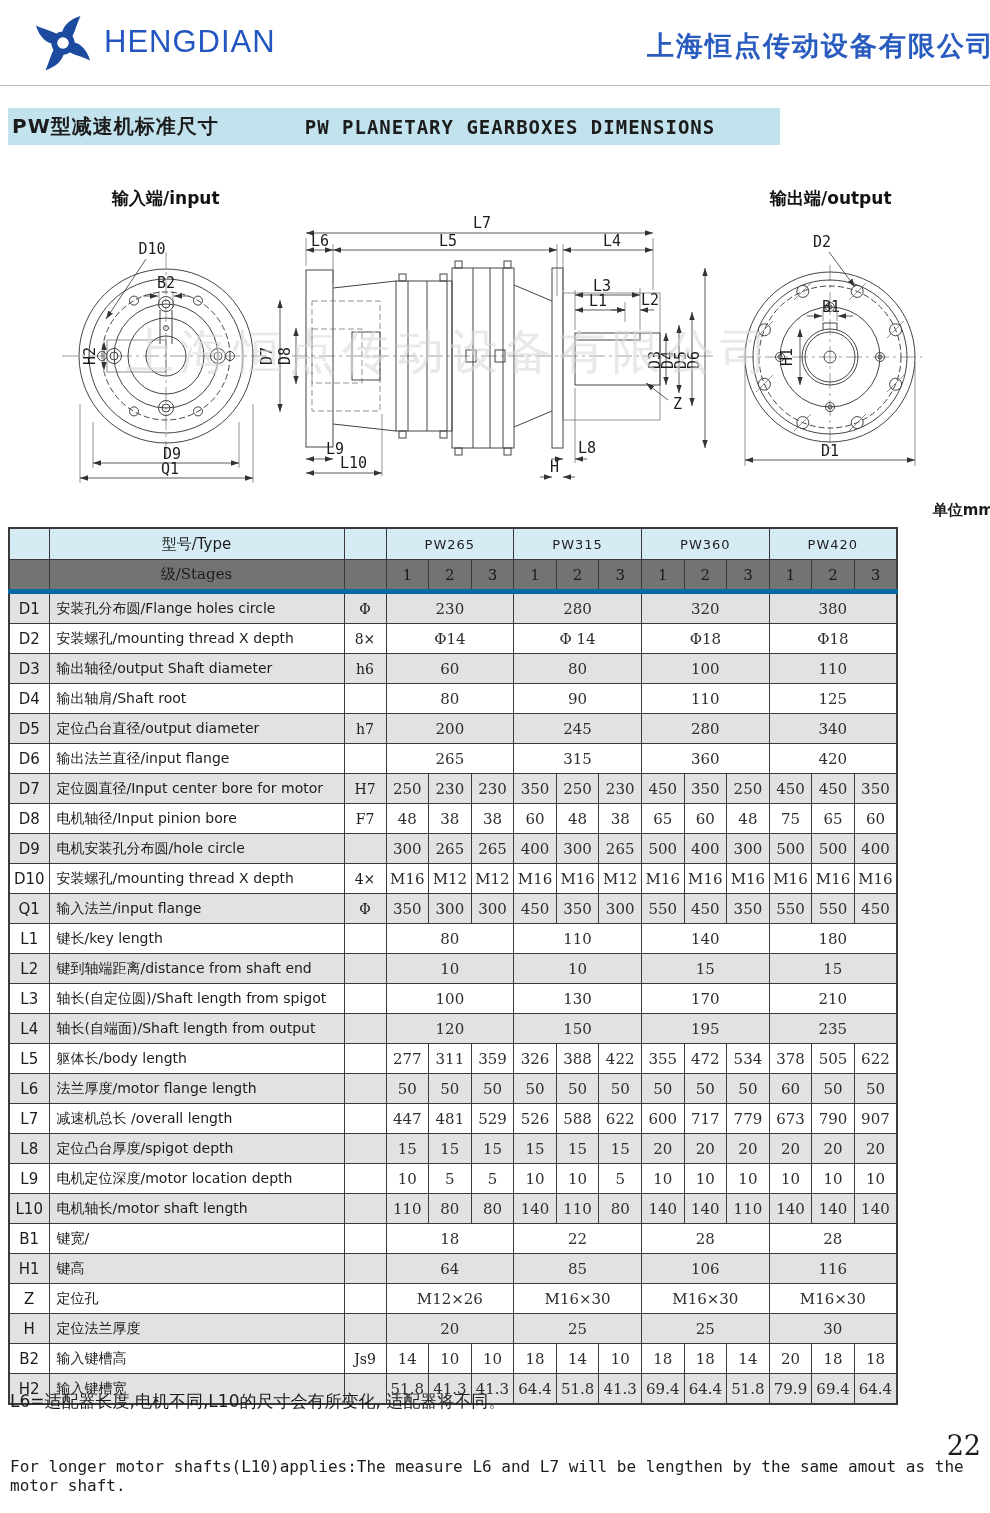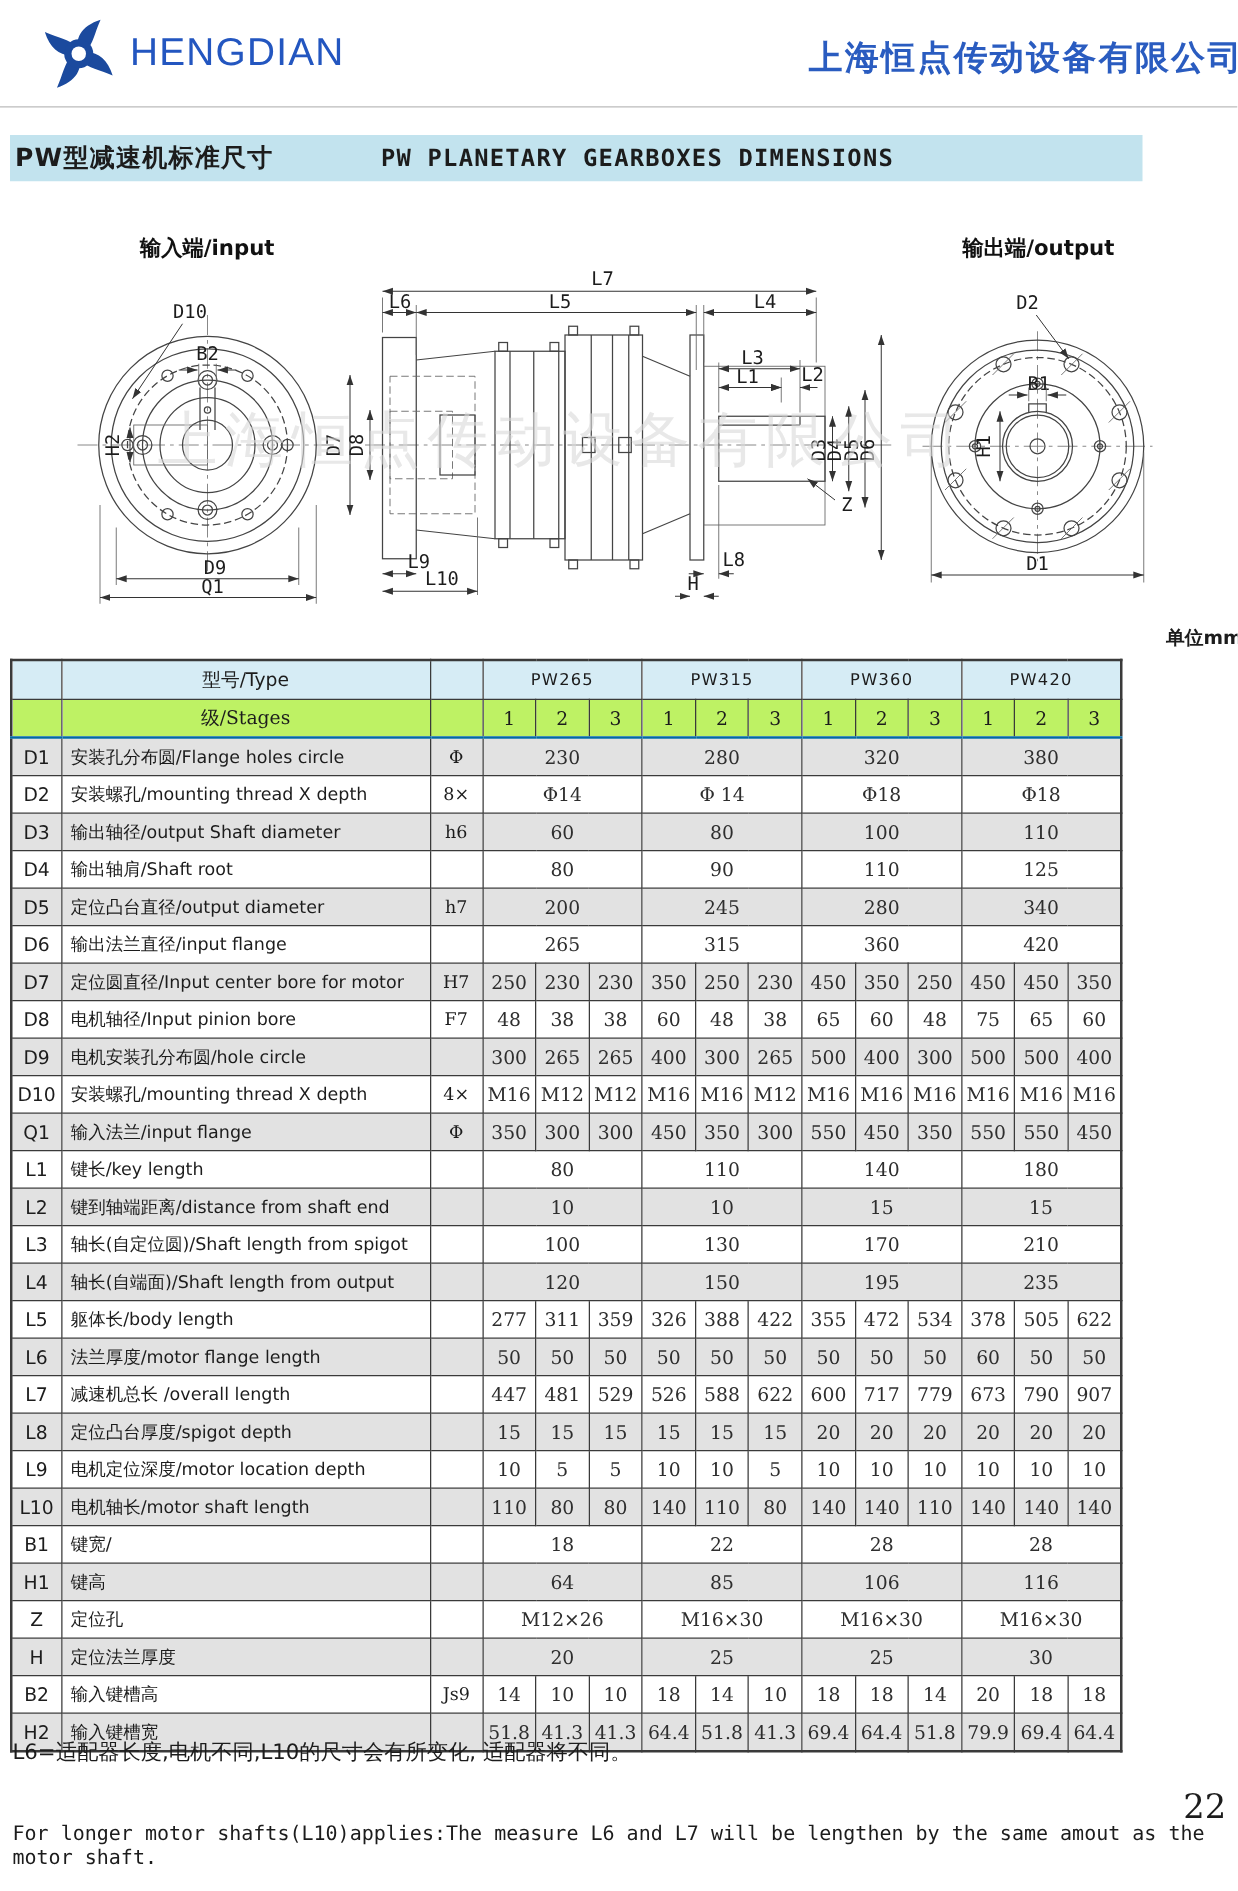--- a/index.html
+++ b/index.html
@@ -8,21 +8,21 @@
 
   
   .logo{position:absolute;top:12px;left:32px;}
   .brand{position:absolute;top:24px;left:104px;font-size:31px;letter-spacing:1px;
          color:#2356c0;font-family:"Liberation Sans",sans-serif;}
   .company{position:absolute;top:28px;right:14px;font-size:27px;font-weight:bold;
            color:#2a5cc0;font-family:"DejaVu Serif",serif;letter-spacing:2px;}
   .hdr-rule{position:absolute;top:85px;left:0;width:990px;height:1px;background:#bcbcbc;}
 
   
-  .titlebar{position:absolute;top:108px;left:8px;width:906px;height:37px;background:#c2e3ee;
+  .titlebar{position:absolute;top:108px;left:8px;width:772px;height:37px;background:#c2e3ee;
             display:flex;align-items:center;}
   .title-zh{font-size:20px;font-weight:bold;margin-left:4px;letter-spacing:1px;}
   .title-en{font-size:19px;font-weight:bold;margin-left:86px;letter-spacing:1px;
             font-family:"DejaVu Sans Mono",monospace;}
 
   
   .drawing{position:absolute;top:160px;left:0;}
   .ln{stroke:#444;stroke-width:1;fill:none;}
   .thin{stroke:#666;stroke-width:0.7;fill:none;}
   .dash{stroke-dasharray:6 3;}
@@ -34,21 +34,21 @@
   .unit{position:absolute;top:501px;right:15px;font-size:15px;font-weight:bold;}
 
   
   table.dims{position:absolute;top:527px;left:8px;width:890px;border-collapse:collapse;
              table-layout:fixed;border:2px solid #3a3a3a;}
   .dims th,.dims td{border:1px solid #3a3a3a;text-align:center;padding:0;height:29px;
              font-weight:normal;overflow:hidden;white-space:nowrap;}
   .dims thead tr.type-row th{background:#d6ecf5;height:30px;font-size:15px;}
   .dims thead tr.type-row th.type-th{font-size:13px;letter-spacing:1px;}
   .dims thead tr.stage-row th{height:29px;font-size:15px;font-family:"DejaVu Serif",serif;
-             border-bottom:2px solid #0369a1;background:#bef264;}
+             border-bottom:5px solid #0369a1;background:#737373;}
   .dims td.c-code{font-size:15px;}
   .dims td.c-desc{text-align:left;padding-left:7px;font-size:14px;}
   .dims td.c-sym{font-size:14px;font-family:"DejaVu Serif",serif;}
   .dims td.val{font-size:15px;font-family:"DejaVu Serif",serif;color:#2e2e2e;}
   .dims tr.gray td{background:#e2e2e2;}
 
   
   .note-zh{position:absolute;left:10px;top:1390px;font-size:17px;}
   .note-en{position:absolute;left:10px;top:1421px;font-size:16px;font-family:"DejaVu Sans Mono",monospace;margin-top:36px;}
   .pageno{position:absolute;right:28px;top:1430px;font-size:27px;font-family:"DejaVu Serif",serif;}

